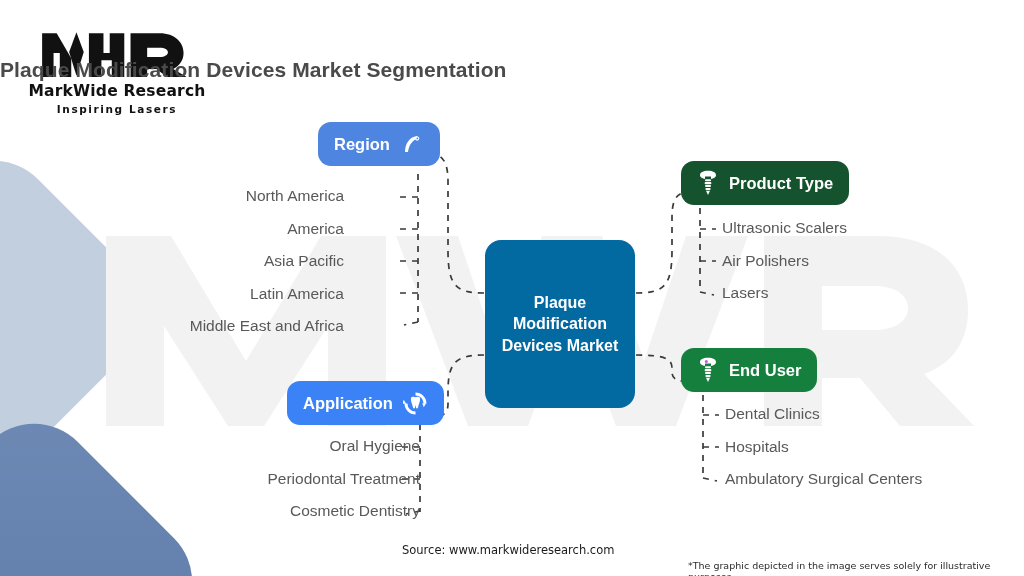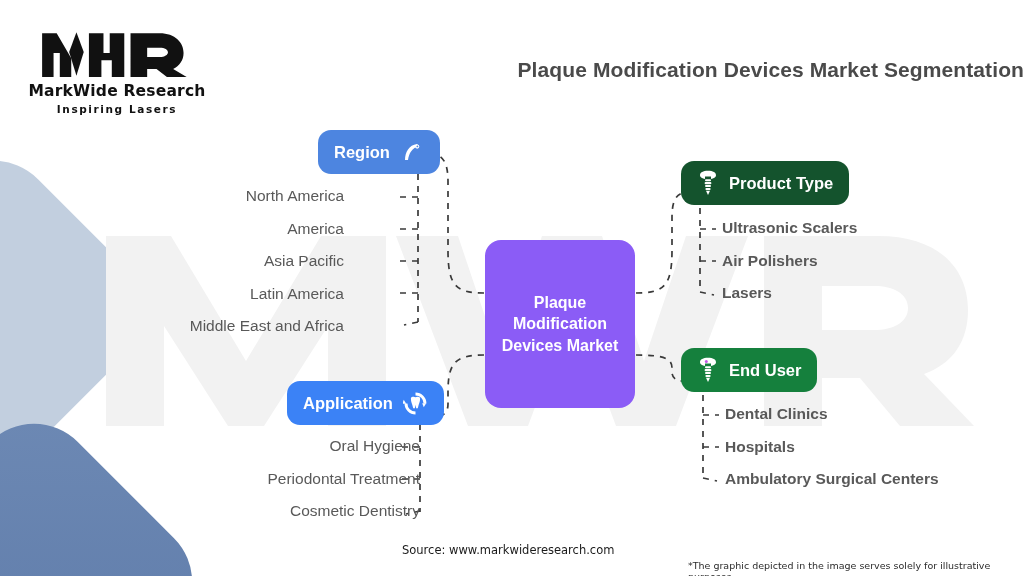--- a/index.html
+++ b/index.html
@@ -62,21 +62,21 @@
     font-size: 10.5px;
     letter-spacing: 1.6px;
     color:#111;
     margin-top: 3px;
   }
 
   
   #page-title {
     position: absolute;
     left: 0; right: 0; top: 58px;
-    text-align: right;
+    text-align: left;
     font-size: 21px;
     font-weight: 700;
     color: #4a4a4a;
     letter-spacing: .1px;
     z-index: 5;
   }
 
   
   #connectors { position:absolute; inset:0; z-index:1; pointer-events:none; }
 
@@ -111,35 +111,35 @@
   }
   .badge .badge-label {
     color:#fff;
     font-size: 16.5px;
     font-weight: 600;
     white-space: nowrap;
   }
   .badge .badge-icon { display:flex; align-items:center; justify-content:center; }
   .badge .badge-icon svg { display:block; }
 
-  #badge-region      { left: 318px; top: 130px; }
+  #badge-region      { left: 318px; top: 122px; }
   #badge-product     { left: 681px; top: 161px; }
   #badge-application { left: 287px; top: 381px; }
   #badge-enduser     { left: 681px; top: 348px; }
 
   
   .items { position:absolute; z-index: 3; }
   .items .item {
     color: #595959;
     font-size: 15.5px;
     white-space: nowrap;
     line-height: 1;
   }
   .items.right-align { text-align: right; }
-  .items.left-align  { text-align: left; font-weight: bold; }
+  .items.left-align  { text-align: left; }
 
   #items-region      { right: 680px; top: 188px; }
   #items-region .item { margin-bottom: 17px; }
   #items-application { right: 604px; top: 438px; }
   #items-application .item { margin-bottom: 17px; }
 
   #items-product     { left: 722px; top: 220px; }
   #items-product .item { margin-bottom: 17px; }
   #items-enduser     { left: 725px; top: 406px; }
   #items-enduser .item { margin-bottom: 17px; }
@@ -223,21 +223,21 @@
     <path d="M420 479 L400 479"></path>
     <path d="M420 511 L406 514"></path>
 
     <path d="M703 395 L703 478"></path>
     <path d="M703 415 L719 415"></path>
     <path d="M703 447 L719 447"></path>
     <path d="M703 478 L717 481"></path>
   </g>
 </svg>
 
-<div id="center-node" style="background: #8b5cf6; justify-content: center;">
+<div id="center-node" style="background: #0369a1; justify-content: center;">
   <div class="label">Plaque Modification Devices Market</div>
 </div>
 
 <div class="badge" id="badge-region" style="background: rgb(77, 133, 224);">
   <span class="badge-label">Region</span>
   <span class="badge-icon">
     <svg width="24" height="24" viewBox="0 0 24 24" aria-hidden="true">
       <path d="M5 20 C5 12, 9 5, 17 4 L19 6 C12 8, 9 13, 8 20 Z" fill="#ffffff"></path>
       <circle cx="17.2" cy="6.6" r="2.1" fill="#ffffff"></circle>
       <circle cx="17.4" cy="6.4" r="0.9" fill="#4d85e0"></circle>

